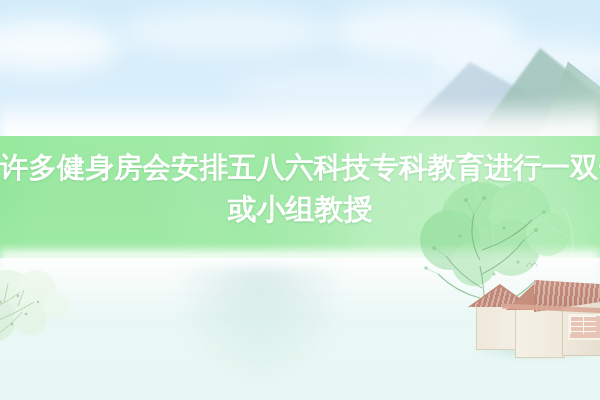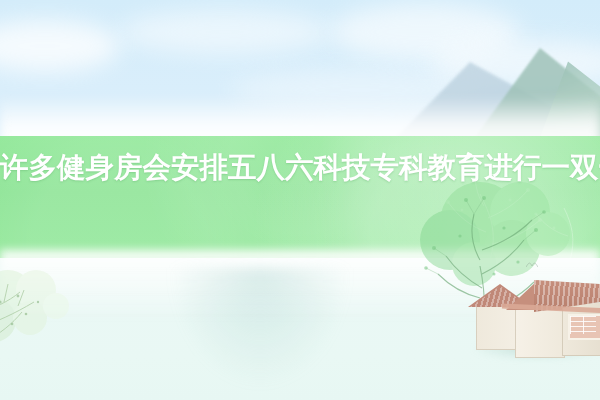--- a/index.html
+++ b/index.html
@@ -282,20 +282,21 @@
         <circle cx="196" cy="78" r="1.6"></circle>
           <circle cx="122" cy="74" r="1.4"></circle>
         <circle cx="170" cy="64" r="1.4"></circle>
           <circle cx="214" cy="92" r="1.4"></circle>
       </g>
     </svg>
   </div>
 
   <div class="headline">
     <span class="line1">许多健身房会安排五八六科技专科教育进行一双一</span>
+    <span class="line2">或小组教授</span>
   </div>
 
   <div class="ground"></div>
   <div class="ground-haze"></div>
   <div class="ground-shadow"></div>
 
   <svg class="foliage-left" viewBox="0 0 150 110">
     <g opacity="0.55">
       <circle cx="30" cy="34" r="26" fill="#d9f0d2"></circle>
       <circle cx="58" cy="28" r="20" fill="#e4f4dc"></circle>

